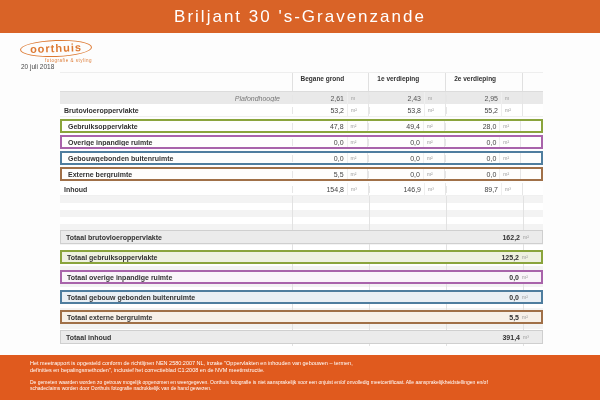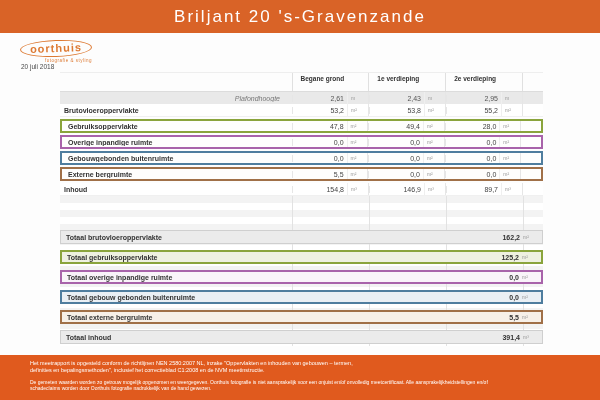--- a/index.html
+++ b/index.html
@@ -84,21 +84,21 @@
   .footer p { margin:0; }
   .footer .p1 { font-size:5.5px; line-height:1.35; width:345px; margin-bottom:4px; }
   .footer .p2 { font-size:5px; line-height:1.3; width:465px; }
 </style>
 </head>
 <body>
 
 <div class="page">
 
   <div class="topbar">
-    <span class="title">Briljant 20 's-Gravenzande</span>
+    <span class="title">Briljant 30 's-Gravenzande</span>
   </div>
 
   <div class="logo">
     <div class="logo-name">oorthuis</div>
     <div class="logo-tag">fotografie &amp; styling</div>
   </div>
 
   <div class="date">20 juli 2018</div>
 
   <div class="table">

